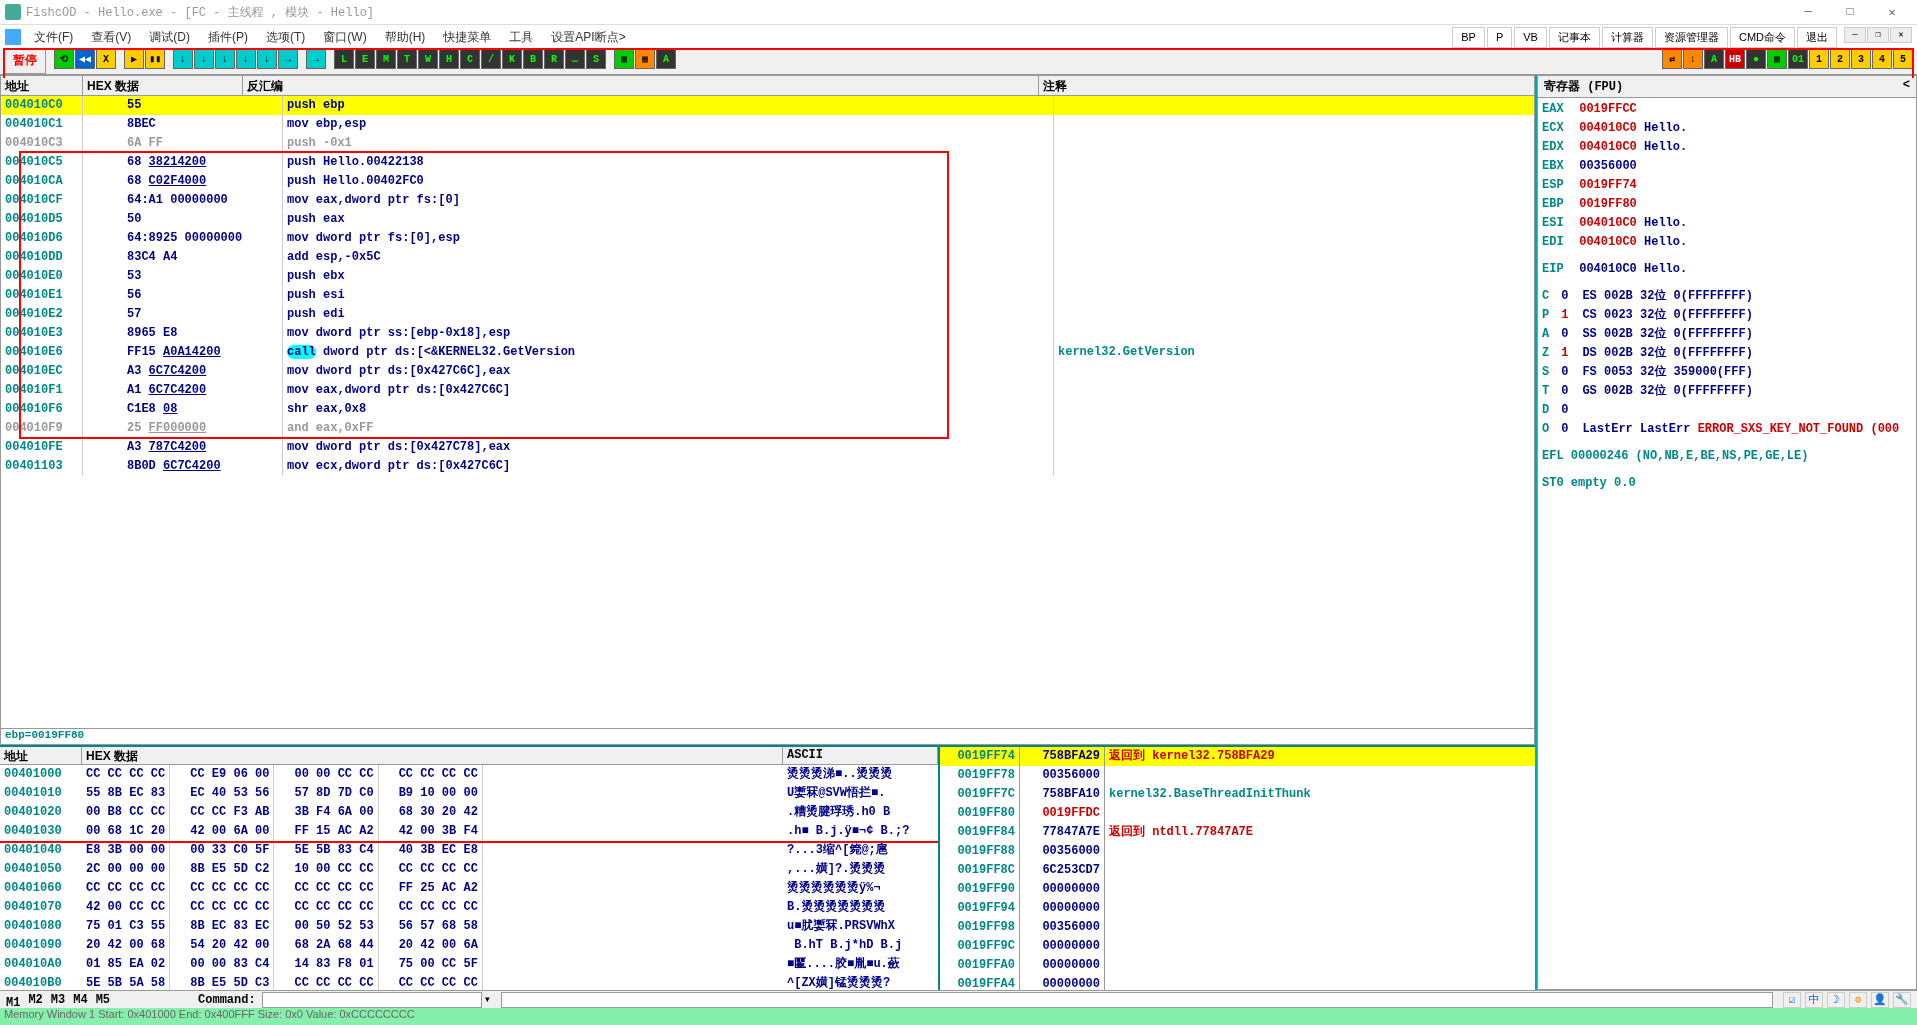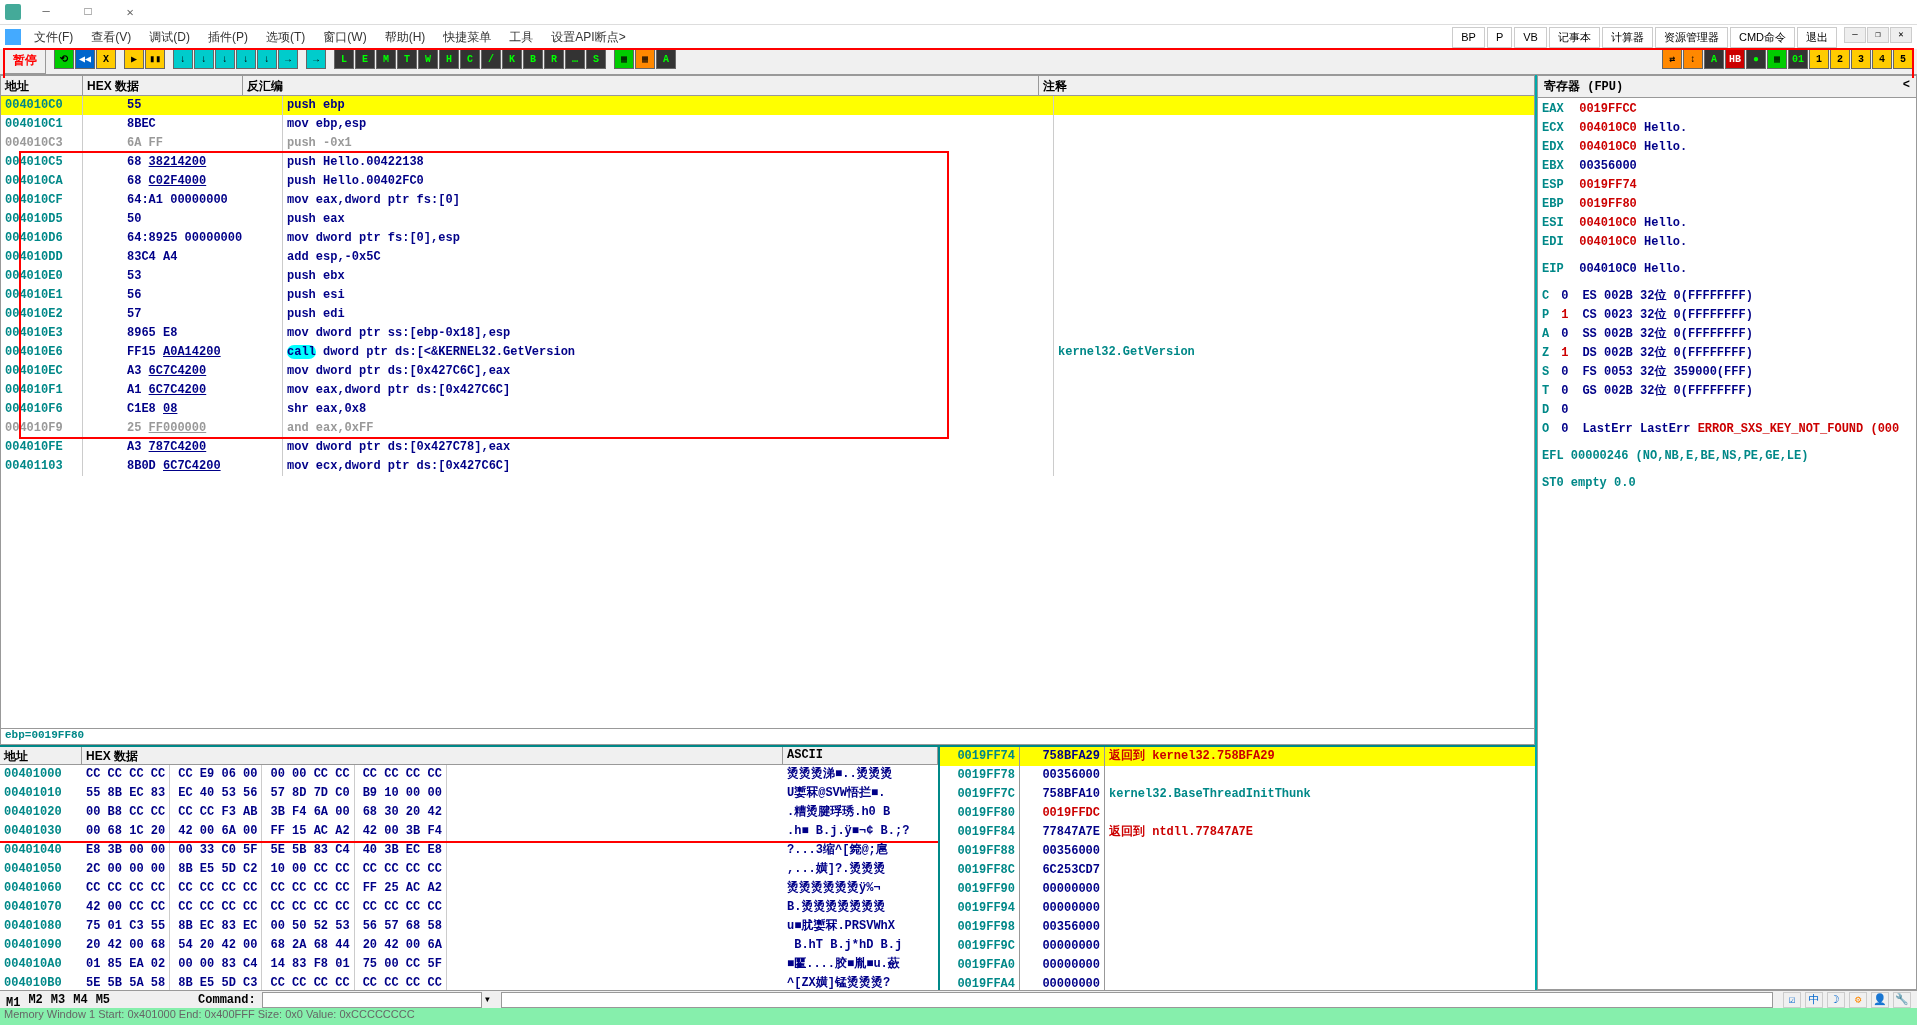--- a/index.html
+++ b/index.html
@@ -53,21 +53,21 @@
 .hex-pane{height:245px;display:flex;border-top:2px solid #088;}
 .hex-left{flex:1;display:flex;flex-direction:column;border-right:2px solid #088;overflow:hidden;}
 .hex-header{display:flex;background:#f0f0f0;border-bottom:1px solid #999;height:18px;}
 .hh-addr{width:82px;padding:1px 4px;font-weight:bold;font-family:'Microsoft YaHei',sans-serif;border-right:1px solid #999;}
 .hh-hex{flex:1;padding:1px 4px;font-weight:bold;font-family:'Microsoft YaHei',sans-serif;border-right:1px solid #999;}
 .hh-asc{width:155px;padding:1px 4px;font-weight:bold;border-right:1px solid #999;}
 .hex-body{flex:1;overflow-y:scroll;position:relative;}
 .hrow{display:flex;height:19px;line-height:19px;}
 .hc-addr{width:82px;padding:0 4px;color:#088;font-weight:bold;}
 .hc-hex{flex:1;padding:0 4px;color:#008;font-weight:bold;display:flex;}
-.hex-grp{border-right:1px solid #ccc;padding-right:4px;margin-right:8px;text-align:center;}
+.hex-grp{border-right:1px solid #ccc;padding-right:4px;margin-right:20px;text-align:center;}
 .hc-asc{width:155px;padding:0 4px;color:#008;font-weight:bold;white-space:pre;}
 .stack-pane{width:595px;display:flex;flex-direction:column;}
 .stack-body{flex:1;overflow-y:scroll;}
 .srow{display:flex;height:19px;line-height:19px;}
 .srow.hl{background:#ff0;}
 .sc-addr{width:80px;padding:0 4px;color:#088;font-weight:bold;text-align:right;border-right:1px solid #999;}
 .sc-val{width:85px;padding:0 4px;color:#008;font-weight:bold;text-align:right;border-right:1px solid #999;}
 .sc-cmt{flex:1;padding:0 4px;color:#088;font-weight:bold;}
 .red-txt{color:#c00 !important;}
 .reg-pane{flex:1;border:1px solid #999;overflow:hidden;display:flex;flex-direction:column;}
@@ -86,20 +86,21 @@
 .cmd-input2{flex:1;border:1px solid #999;height:16px;margin-left:10px;margin-right:10px;}
 .status-icons{display:flex;gap:4px;}
 .st-icon{width:18px;height:16px;border:1px solid #ccc;display:flex;align-items:center;justify-content:center;font-size:11px;}
 .bottom-info{height:32px;background:#86efac;font-size:11px;padding:0 4px;color:#666;font-family:'Microsoft YaHei',sans-serif;}
 </style>
 </head>
 <body>
 
 <div class="titlebar">
   <div class="titlebar-icon"></div>
+  <div class="titlebar-text">FishcOD - Hello.exe - [FC - 主线程 , 模块 - Hello]</div>
   <div class="win-controls">
     <div class="win-btn">─</div>
     <div class="win-btn">□</div>
     <div class="win-btn">✕</div>
   </div>
 </div>
 
 <div class="menubar">
   <div class="menubar-icon"></div>
   <div class="menu-item">文件(F)</div>

